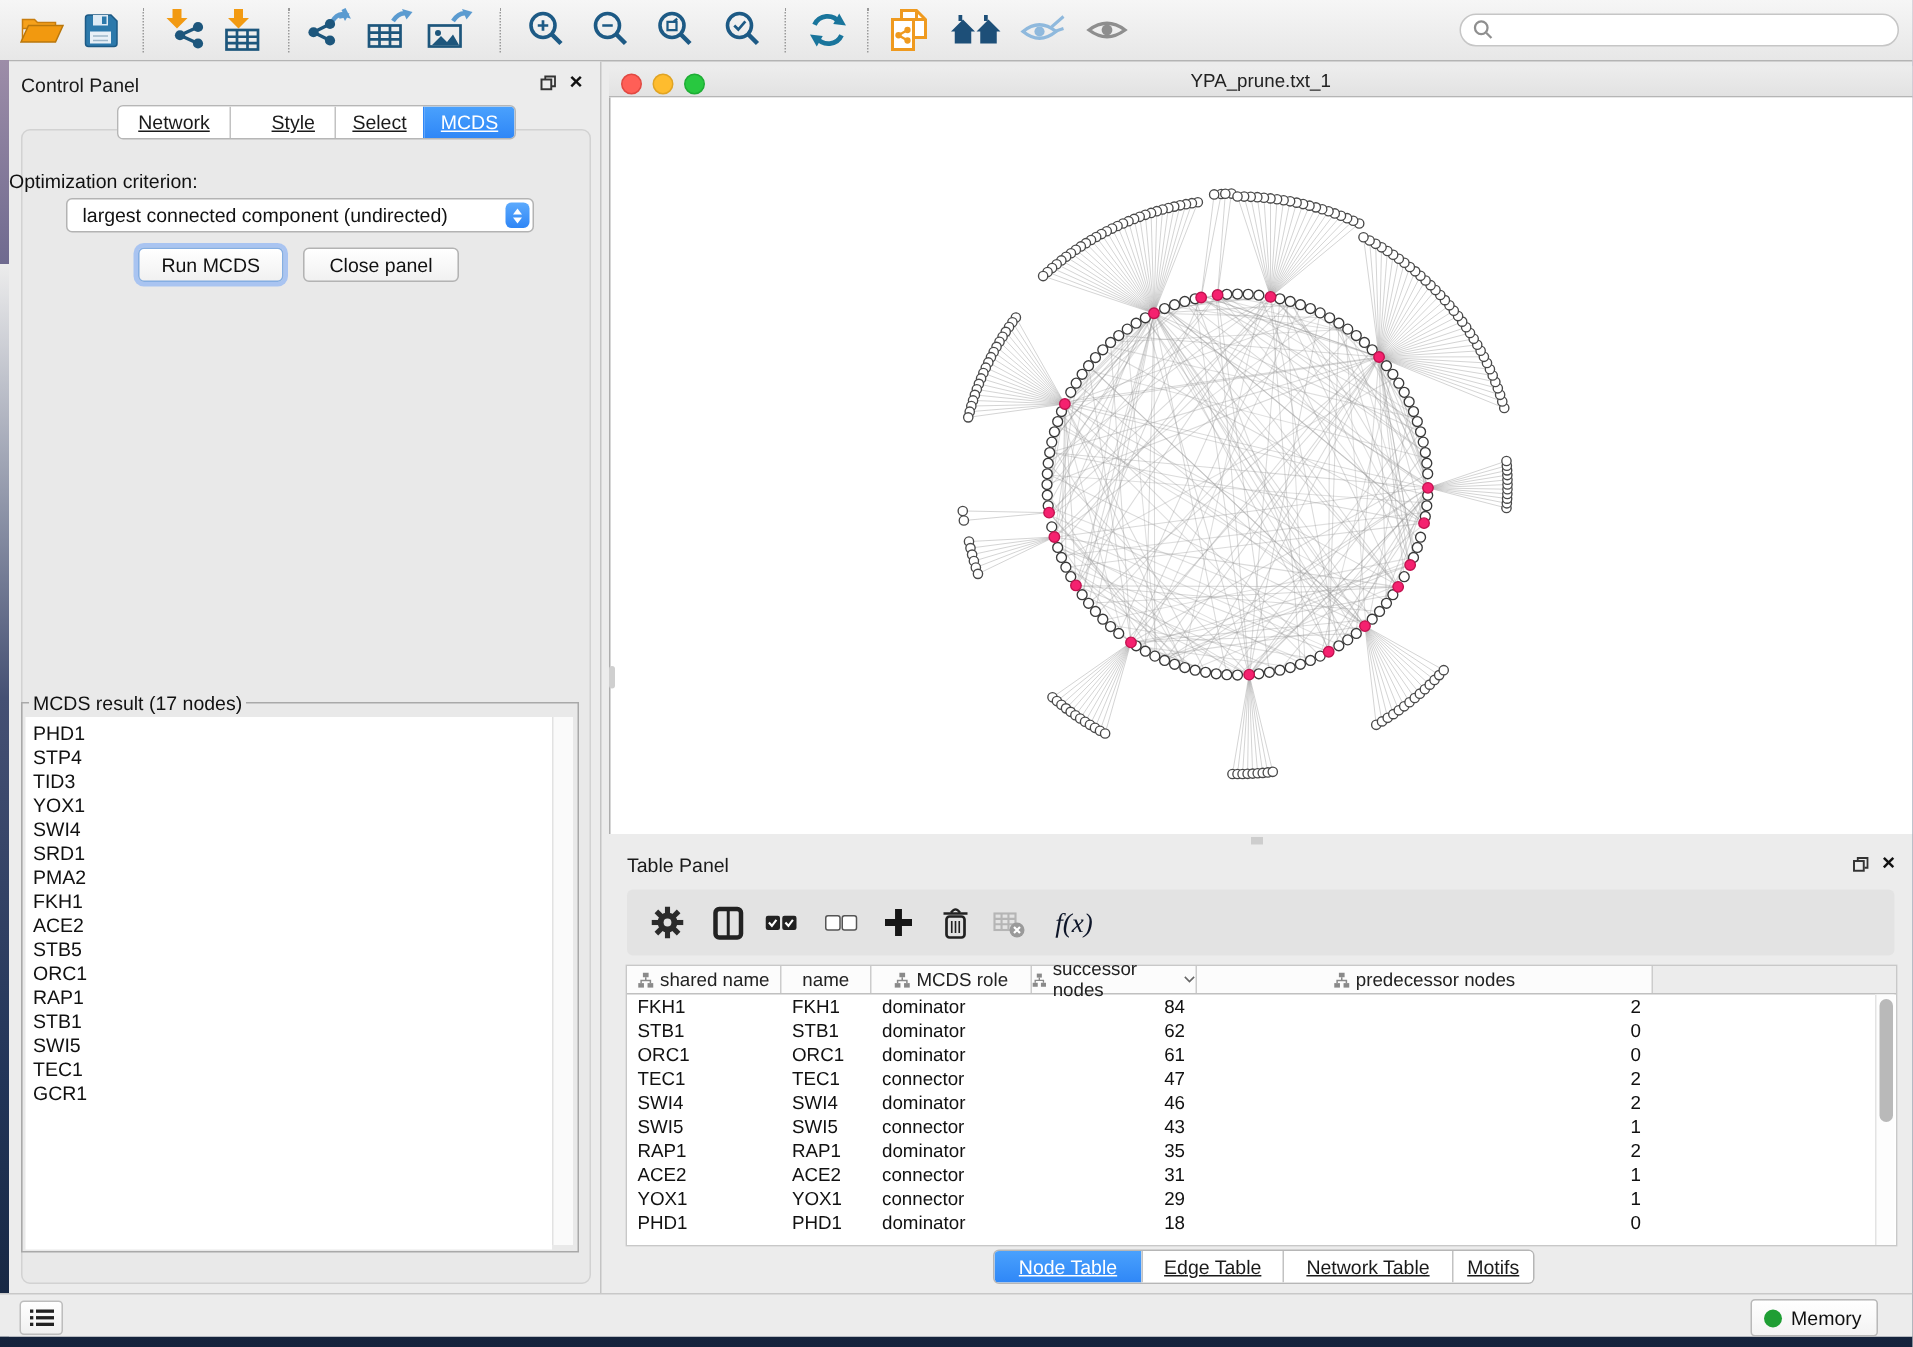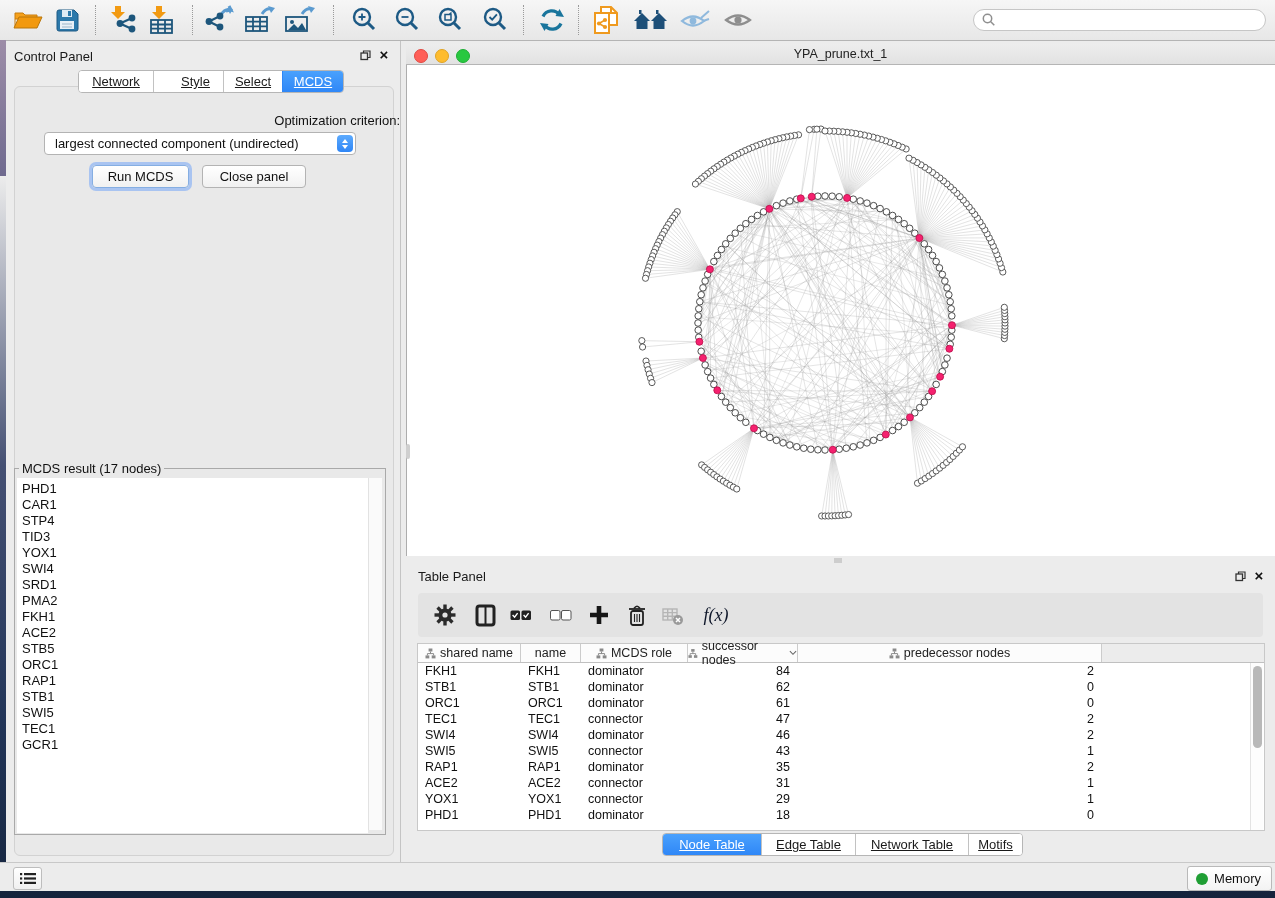--- a/index.html
+++ b/index.html
@@ -23,21 +23,21 @@
   
   #control-panel{position:absolute;left:6px;top:41px;width:395px;height:821px;background:#ececec;border-right:1px solid #c4c4c4;box-sizing:border-box;}
   #cp-title{position:absolute;left:8px;top:8px;font-size:13px;color:#1a1a1a;}
   .panel-ctl{position:absolute;top:7px;width:14px;height:14px;display:flex;align-items:center;justify-content:center;}
   #cp-inner{position:absolute;left:8px;top:45px;width:378px;height:768px;background:#e9e9e9;border:1px solid #d2d2d2;border-radius:6px;}
   .seg-tabs{position:absolute;display:flex;height:21px;border-radius:4px;overflow:hidden;border:1px solid #b6b6b6;background:#fff;}
   #cp-tabs{left:72px;top:29px;}
   .seg{display:flex;align-items:center;justify-content:center;font-size:13px;color:#1a1a1a;background:#fff;border-left:1px solid #c2c2c2;cursor:default;text-decoration:underline;}
   .seg:first-child{border-left:none;}
   .seg.active{background:linear-gradient(180deg,#4aa1fd,#2f87f7);color:#fff;border-left-color:#2f87f7;}
-  #opt-label{position:absolute;left:0;top:72px;width:100%;text-align:right;font-size:13px;color:#111;}
+  #opt-label{position:absolute;left:0;top:72px;width:100%;text-align:left;font-size:13px;color:#111;}
   #opt-select{position:absolute;left:38px;top:91px;width:312px;height:23px;background:#fff;border:1px solid #b3b3b3;border-radius:4px;font-size:13px;color:#111;display:flex;align-items:center;padding-left:10px;box-sizing:border-box;}
   #opt-stepper{position:absolute;right:2px;top:2px;width:16px;height:17px;border-radius:4px;background:linear-gradient(180deg,#5caafd,#2f86f6);display:flex;flex-direction:column;align-items:center;justify-content:center;gap:2px;}
   .tri-up{width:0;height:0;border-left:3.5px solid transparent;border-right:3.5px solid transparent;border-bottom:4px solid #fff;}
   .tri-dn{width:0;height:0;border-left:3.5px solid transparent;border-right:3.5px solid transparent;border-top:4px solid #fff;}
   .btn{position:absolute;height:23px;background:linear-gradient(180deg,#ffffff,#f1f1f1);border:1px solid #b3b3b3;border-radius:4px;font-size:13px;color:#111;display:flex;align-items:center;justify-content:center;box-sizing:border-box;}
   #run-btn{left:86px;top:124px;width:97px;border-color:#85aee2;box-shadow:0 0 0 3px rgba(90,150,250,.45);}
   #closepanel-btn{left:196px;top:124px;width:104px;}
   #mcds-fieldset{position:absolute;left:8px;top:420px;width:370px;height:372px;border:1px solid #a9a9a9;margin:0;padding:0;}
   #mcds-fieldset legend{font-size:13px;color:#111;margin-left:4px;padding:0 3px;}
   #mcds-list{position:absolute;left:2px;top:2px;width:346px;height:352px;background:#fff;overflow:hidden;font-size:13px;color:#111;padding:3px 0 0 5px;}
@@ -63,21 +63,21 @@
   .hfill{flex:1;background:#ececec;border-right:none;}
   .trow{display:flex;height:16px;line-height:16px;font-size:12.5px;color:#111;}
   .tcell{box-sizing:border-box;padding-left:7px;overflow:hidden;white-space:nowrap;}
   .tcell.num{text-align:right;padding-right:8px;padding-left:0;}
   #tbl-scroll{position:absolute;right:1px;top:19px;width:12px;height:167px;background:#fdfdfd;border-left:1px solid #e3e3e3;}
   #tbl-thumb{position:absolute;left:1.5px;top:3px;width:9px;height:82px;background:#b9b9b9;border-radius:5px;}
   #tp-tabs{left:256px;top:268px;}
   
   #statusbar{position:absolute;left:0;top:862px;width:1275px;height:29px;background:#ececec;border-top:1px solid #c8c8c8;box-sizing:border-box;}
   #list-btn{position:absolute;left:13px;top:4px;width:27px;height:21px;background:linear-gradient(180deg,#fff,#f0f0f0);border:1px solid #bdbdbd;border-radius:3px;display:flex;align-items:center;justify-content:center;}
-  #memory-btn{position:absolute;right:3px;top:3px;height:23px;padding:0 10px 0 8px;background:linear-gradient(180deg,#fff,#f3f3f3);border:1px solid #b9b9b9;border-radius:3px;display:flex;align-items:center;gap:6px;font-size:13px;color:#111;}
+  #memory-btn{position:absolute;right:23px;top:3px;height:23px;padding:0 10px 0 8px;background:linear-gradient(180deg,#fff,#f3f3f3);border:1px solid #b9b9b9;border-radius:3px;display:flex;align-items:center;gap:6px;font-size:13px;color:#111;}
   #memory-dot{width:12px;height:12px;border-radius:50%;background:#1f9e34;}
   .xmark{font-size:15px;font-weight:bold;color:#111;line-height:10px;}
 </style>
 </head>
 <body>
 
 <div id="app">
 
   <div id="toolbar">
     <div class="tbtn" style="left:11px">
@@ -251,21 +251,20 @@
           <span class="tri-up"></span>
           <span class="tri-dn"></span>
         </span>
     </div>
     <div class="btn" id="run-btn">Run MCDS</div>
     <div class="btn" id="closepanel-btn">Close panel</div>
     <fieldset id="mcds-fieldset">
       <legend>MCDS result (17 nodes)</legend>
       <div id="mcds-list">
           <div class="mcds-item">PHD1</div>
-          <div class="mcds-item">CAR1</div>
           <div class="mcds-item">STP4</div>
           <div class="mcds-item">TID3</div>
           <div class="mcds-item">YOX1</div>
           <div class="mcds-item">SWI4</div>
           <div class="mcds-item">SRD1</div>
           <div class="mcds-item">PMA2</div>
           <div class="mcds-item">FKH1</div>
           <div class="mcds-item">ACE2</div>
           <div class="mcds-item">STB5</div>
           <div class="mcds-item">ORC1</div>

